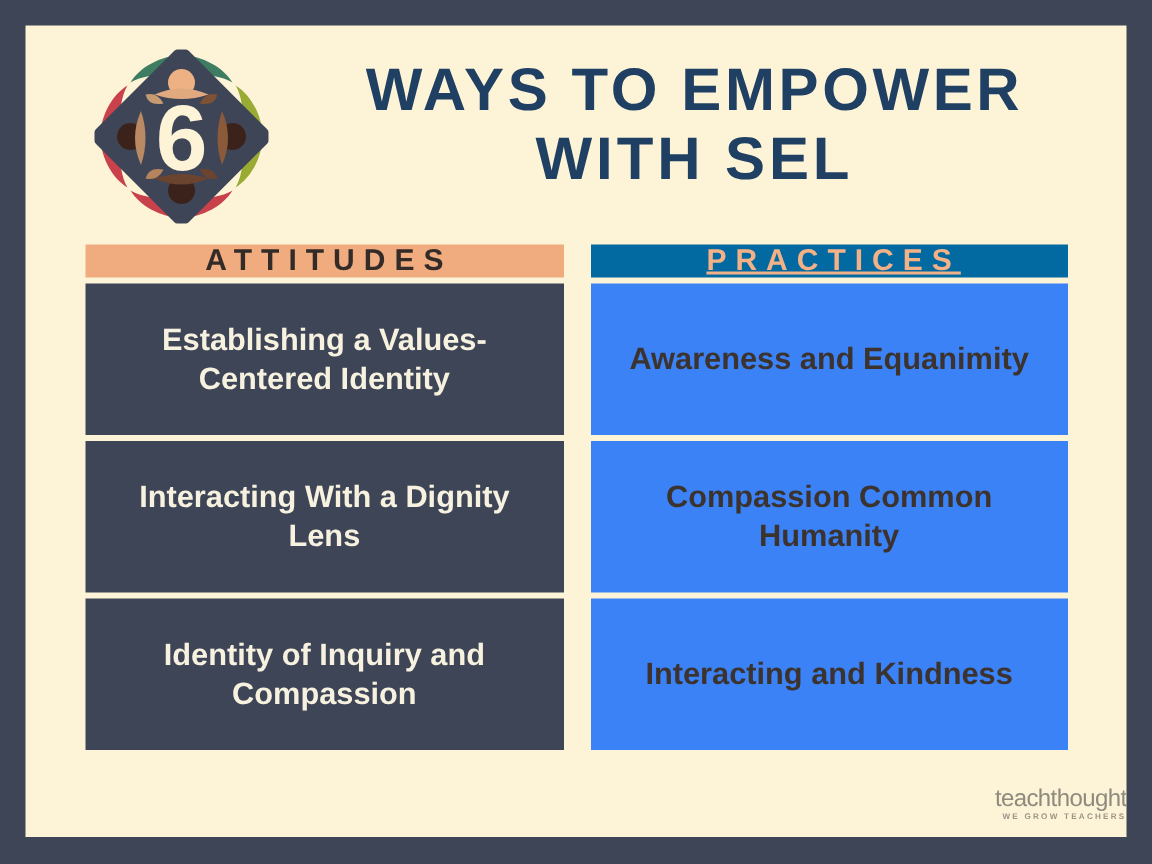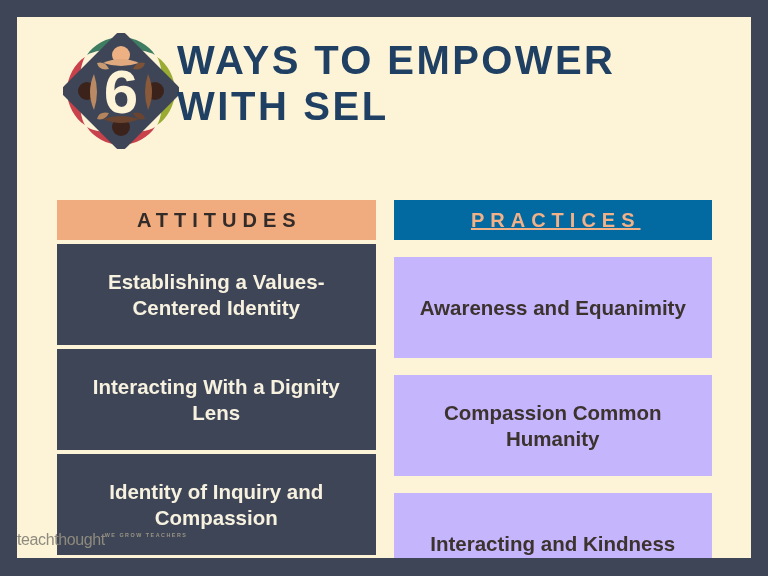--- a/index.html
+++ b/index.html
@@ -52,21 +52,21 @@
     height: 116px;
   }
 
   .logo-mark svg { display: block; width: 116px; height: 116px; }
 
   .title-wrap {
     position: absolute;
     left: 160px;
     top: 20px;
     width: 572px;
-    text-align: left;
+    text-align: center;
   }
 
   .title-line {
     color: #1f3f63;
     font-family: "Liberation Sans", sans-serif;
     font-weight: bold;
     font-size: 40px;
     letter-spacing: 2.4px;
     line-height: 46px;
     white-space: nowrap;
@@ -86,57 +86,56 @@
   }
 
   .column {
     width: 319px;
     display: flex;
     flex-direction: column;
     gap: 4px;
   }
 
   .col-header {
-    height: 40px;
+    height: 22px;
     display: flex;
     align-items: center;
     justify-content: center;
     font-size: 20px;
     font-weight: bold;
     letter-spacing: 6px;
     text-indent: 6px;
-    margin-top: 37px;
   }
   .col-header.peach { background: #f0ab7f; color: #332b28; }
   .col-header.navy  { background: #0369a1; color: #f2b187; text-decoration: underline; }
 
   .cell {
     height: 101px;
     display: flex;
     align-items: center;
     justify-content: center;
     text-align: center;
     padding: 4px 16px;
     box-sizing: border-box;
     font-size: 20.5px;
     font-weight: bold;
     line-height: 26px;
   }
   .cell.navy  { background: #3e4556; color: #f7f1e0; text-align: center; }
-  .cell.peach { background: #c4b5fd; color: #3c332e; margin-top: 13px; }
+  .cell.peach { background: #3b82f6; color: #3c332e; }
 
   
   .footer {
     position: absolute;
     left: 0;
     bottom: 10px;
     width: 100%;
     display: flex;
-    flex-direction: row;
-    align-items: flex-start;
+    flex-direction: column;
+    align-items: flex-end;
   }
   .brand {
     font-size: 16px;
     letter-spacing: -0.4px;
     color: #8e8a7d;
     font-family: "Liberation Sans", sans-serif;
     line-height: 17px;
   }
   .brand .thin { font-weight: normal; }
   .brand .bold { font-weight: normal; }

